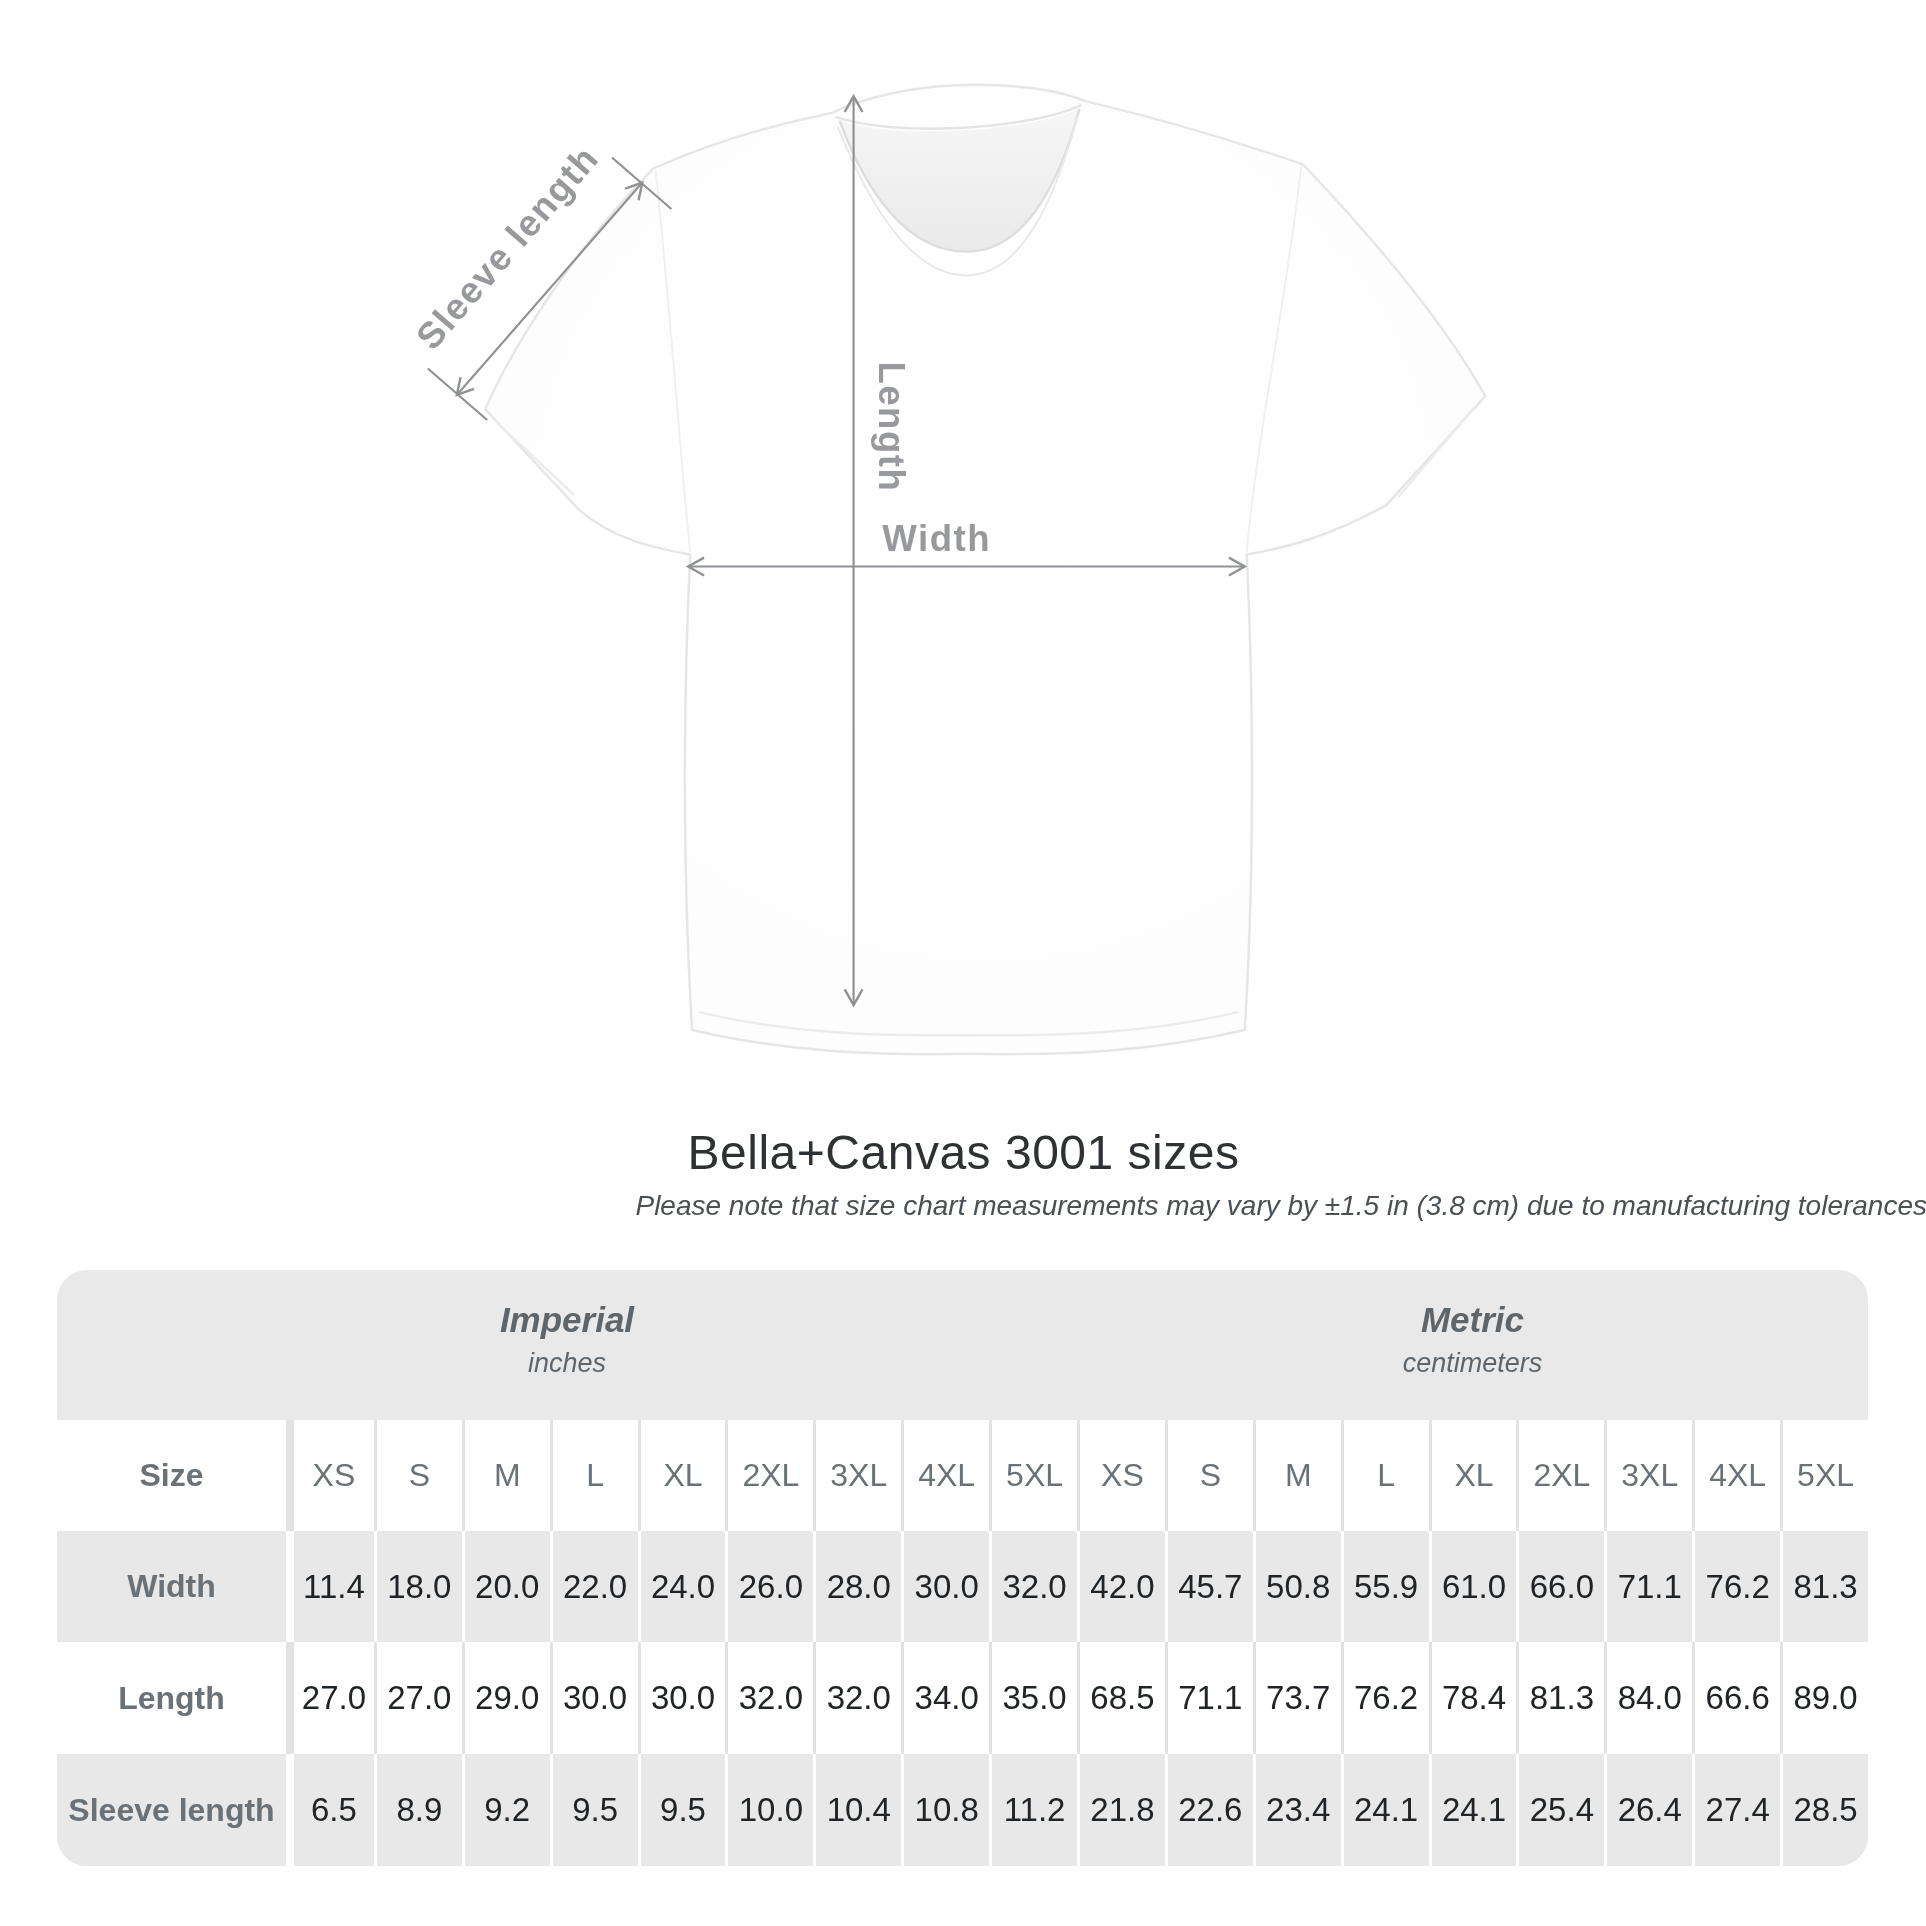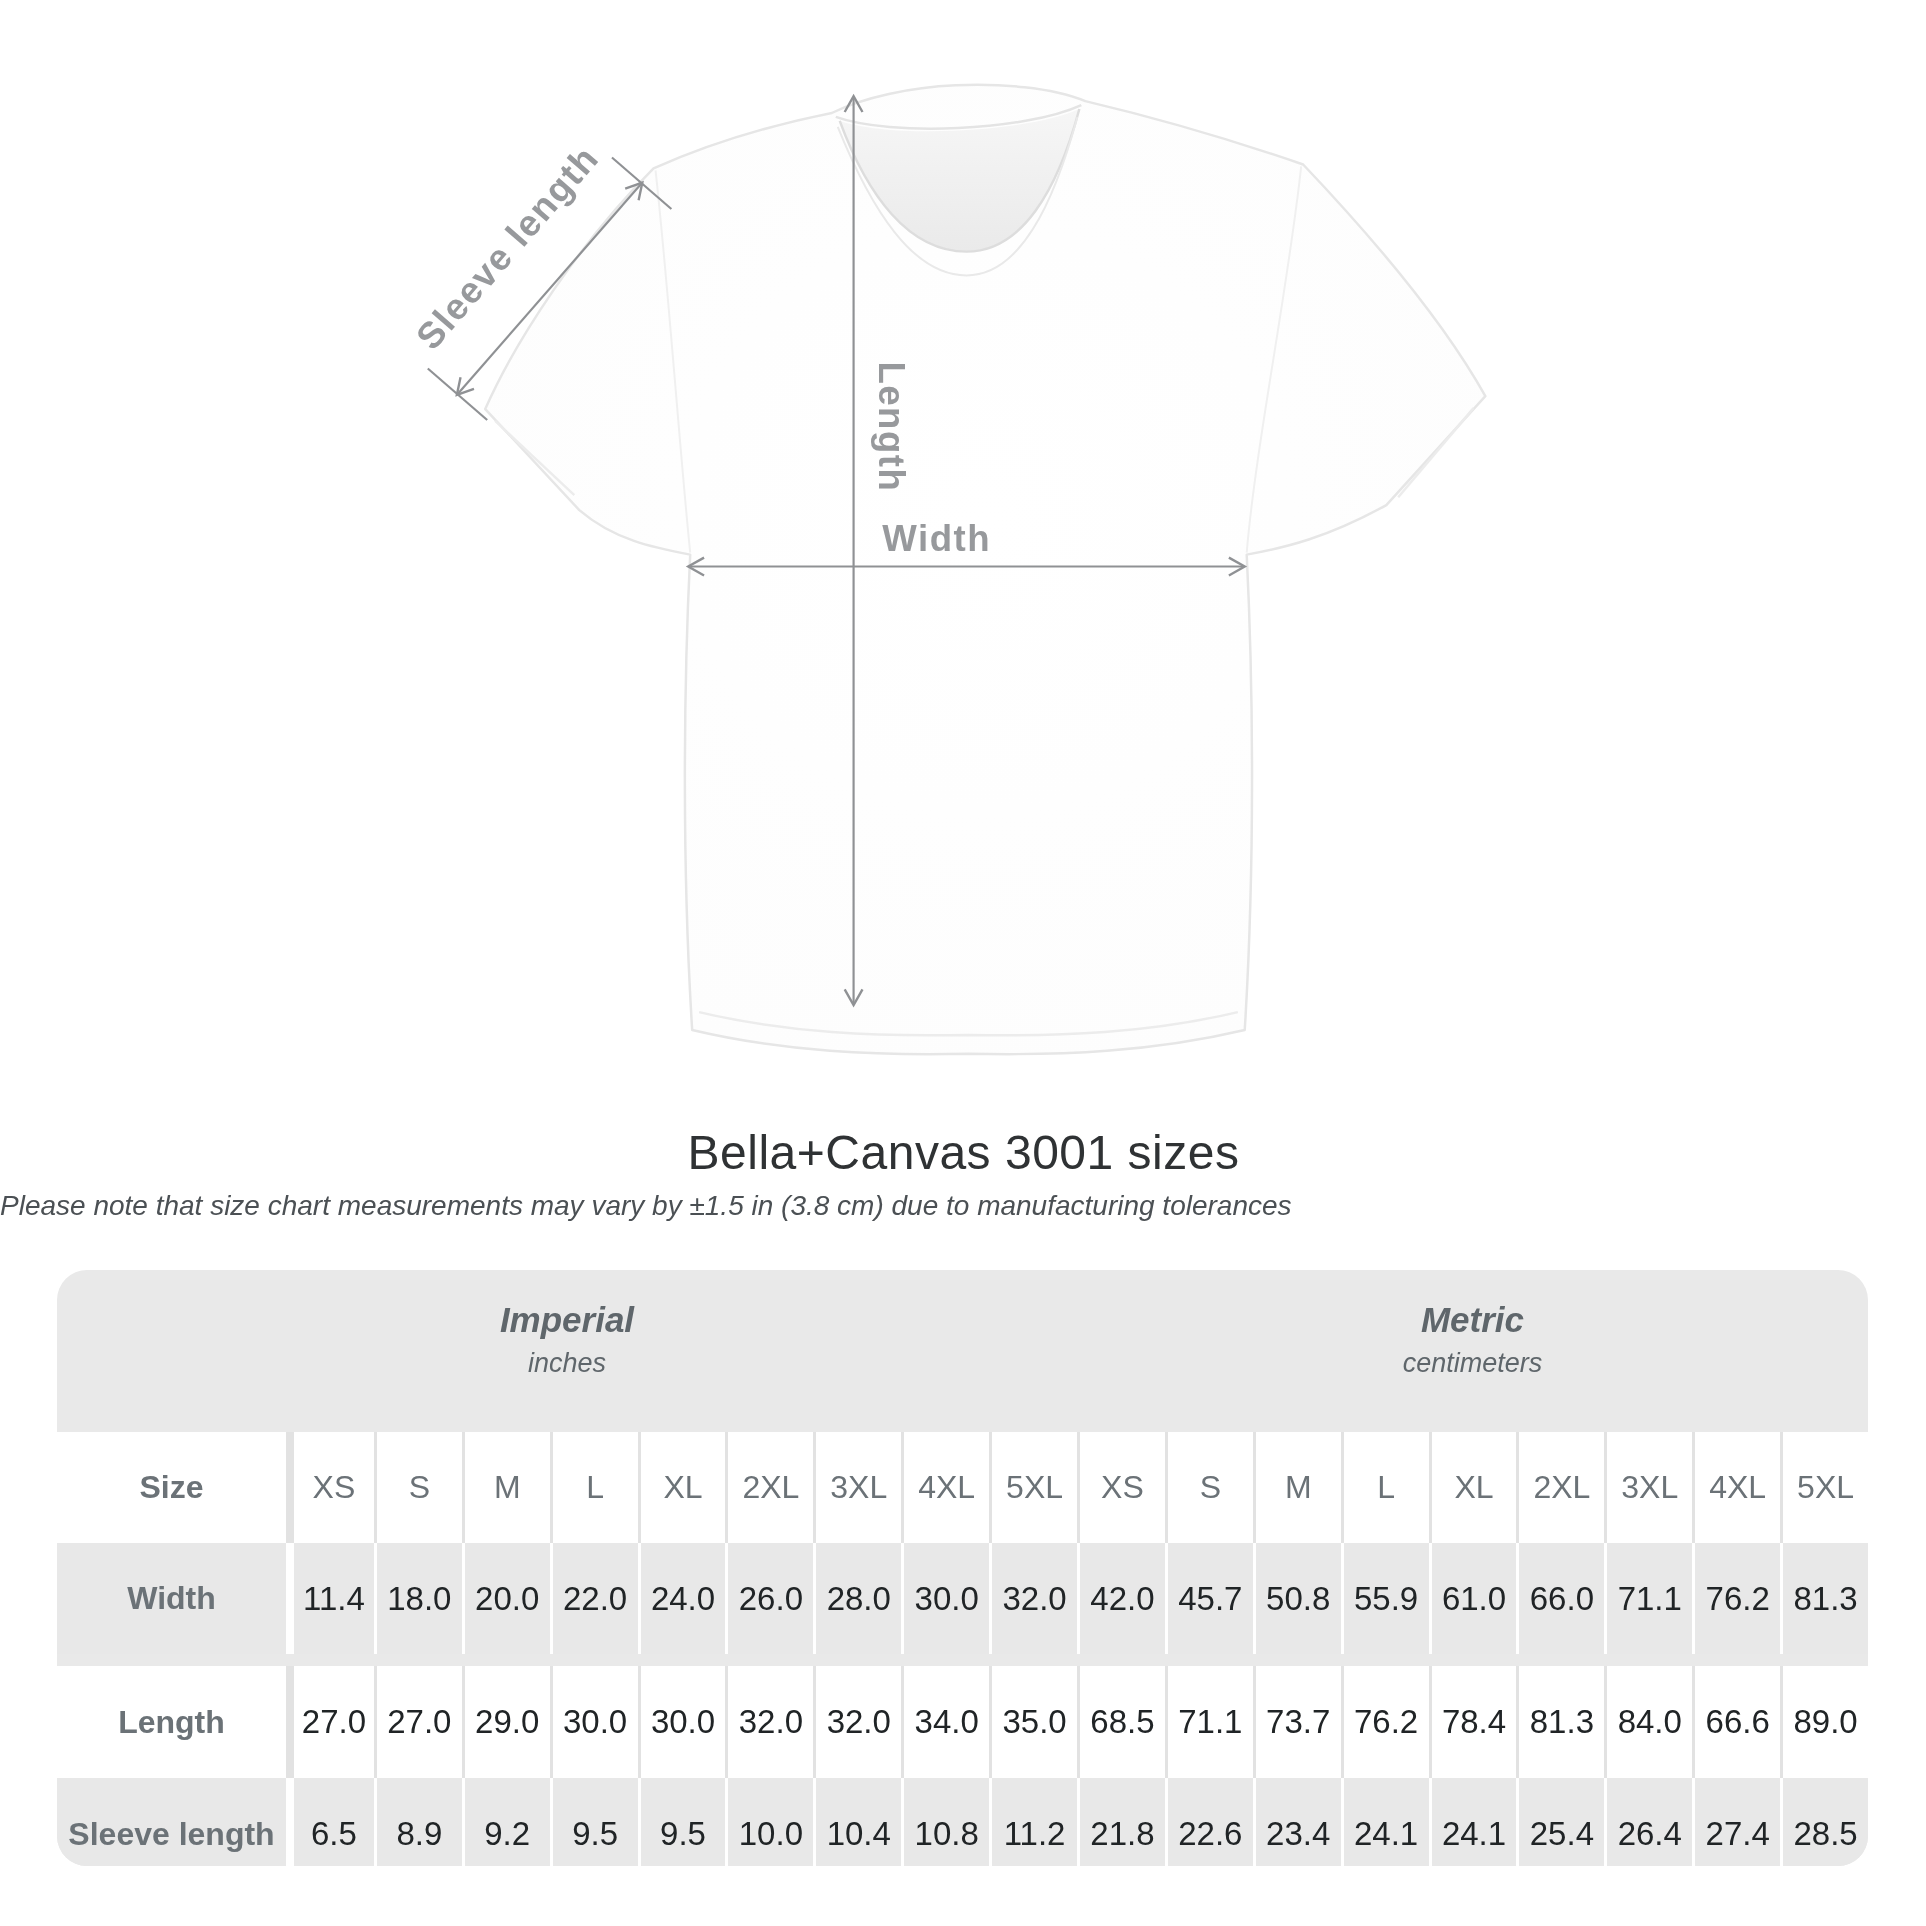--- a/index.html
+++ b/index.html
@@ -10,37 +10,37 @@
   
   .diagram-svg { position:absolute; left:0; top:0; width:1927px; height:1238px; }
   .ann-label { font-family:"Liberation Sans", sans-serif; font-size:37px; font-weight:700;
                fill:#97999c; letter-spacing:1.5px; }
   
   .page-title {
     position:absolute; left:0; top:1125px; width:100%; text-align:center;
     font-size:48px; font-weight:400; color:#2f3234; letter-spacing:0.5px;
   }
   .page-subtitle {
-    position:absolute; left:0; top:1190px; width:100%; text-align:left;
+    position:absolute; left:0; top:1190px; width:100%; text-align:right;
     font-size:28px; font-style:italic; color:#4b5054;
   }
   
   .card {
     position:absolute; left:57px; top:1270px; width:1811px; height:596px;
     background:#e9e9e9; border-radius:30px; overflow:hidden;
   }
   .unit-band { position:relative; height:150px; }
   .unit-group { position:absolute; top:0; height:100%; text-align:center; }
   .ug-imperial { left:0; width:1020px; }
   .ug-metric  { left:1020px; width:791px; }
   .ug-title { margin-top:30px; font-size:35px; font-weight:700; font-style:italic; color:#5f666b; }
   .ug-unit  { margin-top:8px;  font-size:27px; font-style:italic; color:#5f666b; }
   .trow { display:grid; grid-template-columns:229px repeat(18, 1fr); }
   .r-size { height:111px; } .r-w { height:111px; } .r-l { height:112px; } .r-s { height:112px; }
-  .row-white { background:#ffffff;margin-top:12px; --sep:#e2e2e2; }
+  .row-white { background:#ffffff; --sep:#e2e2e2; }
   .row-gray  { background:#e8e8e8; --sep:#ffffff; }
   .lab {
     display:flex; align-items:center; justify-content:center;
     font-size:32px; font-weight:700; color:#6b7277;
   }
   .c {
     display:flex; align-items:center; justify-content:center;
     border-left:3px solid var(--sep);
     font-size:33px; color:#202426;
   }

